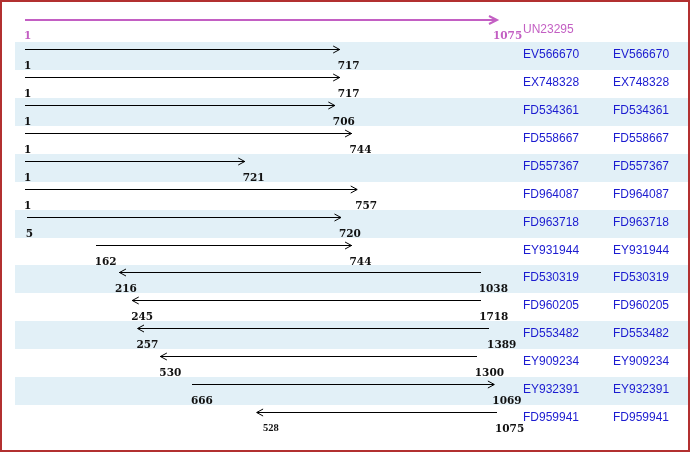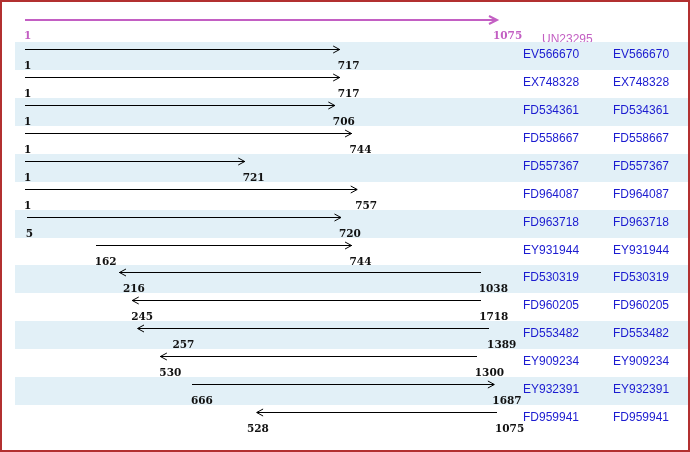--- a/index.html
+++ b/index.html
@@ -27,21 +27,21 @@
     color:#1b1bd0; white-space:nowrap; cursor:pointer;
   }
   .acc.ref { color:#c35fc3; cursor:default; }
   svg.arrow { position:absolute; overflow:visible; }
 </style>
 </head>
 <body>
 
 <div class="page">
   <div id="canvas">
-    <div class="acc ref" id="refName" style="left: 521px; top: 31px; margin-left: 19px;">UN23295</div>
+    <div class="acc ref" id="refName" style="left: 521px; top: 21px;">UN23295</div>
     <div class="num ref" id="refStart" style="left: 22px; top: 27px;">1</div>
     <div class="num ref" id="refEnd" style="left: 491px; top: 27px;">1075</div>
     <div id="rows">
         <div class="stripe" style="position: absolute; left: 13px; top: 40px; width: 673px; height: 27.93px;"></div>
         <svg class="arrow" width="500" height="12" style="left: 13px; top: 42px;">
           <line x1="10" x2="324.6666666666667" y1="5.5" y2="5.5" stroke="#000000" stroke-width="1" shape-rendering="crispEdges"></line>
           <polyline points="318.1666666666667,2 324.6666666666667,5.5 318.1666666666667,9" fill="none" stroke="#000000" stroke-width="1"></polyline>
         </svg>
         <div class="num" style="position: absolute; left: 22px; top: 57px;">1</div>
         <div class="num" style="position: absolute; left: 335.667px; top: 57px;">717</div>
@@ -104,63 +104,63 @@
         </svg>
         <div class="num" style="position: absolute; left: 92.7561px; top: 252.51px;">162</div>
         <div class="num" style="position: absolute; left: 347.533px; top: 252.51px;">744</div>
         <div class="acc" style="position: absolute; left: 521px; top: 241.51px;">EY931944</div>
         <div class="acc" style="position: absolute; left: 611px; top: 241.51px;">EY931944</div>
         <div class="stripe" style="position: absolute; left: 13px; top: 263.44px; width: 673px; height: 27.93px;"></div>
         <svg class="arrow" width="500" height="12" style="left: 13px; top: 265.44px;">
           <line x1="104.487895716946" x2="465.73929236499066" y1="5.5" y2="5.5" stroke="#000000" stroke-width="1" shape-rendering="crispEdges"></line>
           <polyline points="110.987895716946,2 104.487895716946,5.5 110.987895716946,9" fill="none" stroke="#000000" stroke-width="1"></polyline>
         </svg>
-        <div class="num" style="position: absolute; left: 121px; top: 280.44px;">216</div>
+        <div class="num" style="position: absolute; left: 113px; top: 280.44px;">216</div>
         <div class="num" style="position: absolute; left: 476.739px; top: 280.44px;">1038</div>
         <div class="acc" style="position: absolute; left: 521px; top: 269.44px;">FD530319</div>
         <div class="acc" style="position: absolute; left: 611px; top: 269.44px;">FD530319</div>
         <svg class="arrow" width="500" height="12" style="left: 13px; top: 293.37px;">
           <line x1="117.23277467411546" x2="466.1787709497207" y1="5.5" y2="5.5" stroke="#000000" stroke-width="1" shape-rendering="crispEdges"></line>
           <polyline points="123.73277467411546,2 117.23277467411546,5.5 123.73277467411546,9" fill="none" stroke="#000000" stroke-width="1"></polyline>
         </svg>
         <div class="num" style="position: absolute; left: 129.233px; top: 308.37px;">245</div>
         <div class="num" style="position: absolute; left: 477.179px; top: 308.37px;">1718</div>
         <div class="acc" style="position: absolute; left: 521px; top: 297.37px;">FD960205</div>
         <div class="acc" style="position: absolute; left: 611px; top: 297.37px;">FD960205</div>
         <div class="stripe" style="position: absolute; left: 13px; top: 319.3px; width: 673px; height: 27.93px;"></div>
         <svg class="arrow" width="500" height="12" style="left: 13px; top: 321.3px;">
           <line x1="122.50651769087523" x2="474.0893854748603" y1="5.5" y2="5.5" stroke="#000000" stroke-width="1" shape-rendering="crispEdges"></line>
           <polyline points="129.00651769087523,2 122.50651769087523,5.5 129.00651769087523,9" fill="none" stroke="#000000" stroke-width="1"></polyline>
         </svg>
-        <div class="num" style="position: absolute; left: 134.507px; top: 336.3px; margin-left: 36px;">257</div>
+        <div class="num" style="position: absolute; left: 134.507px; top: 336.3px;">257</div>
         <div class="num" style="position: absolute; left: 485.089px; top: 336.3px;">1389</div>
         <div class="acc" style="position: absolute; left: 521px; top: 325.3px;">FD553482</div>
         <div class="acc" style="position: absolute; left: 611px; top: 325.3px;">FD553482</div>
         <svg class="arrow" width="500" height="12" style="left: 13px; top: 349.23px;">
           <line x1="145.35940409683425" x2="461.78398510242084" y1="5.5" y2="5.5" stroke="#000000" stroke-width="1" shape-rendering="crispEdges"></line>
           <polyline points="151.85940409683425,2 145.35940409683425,5.5 151.85940409683425,9" fill="none" stroke="#000000" stroke-width="1"></polyline>
         </svg>
         <div class="num" style="position: absolute; left: 157.359px; top: 364.23px;">530</div>
         <div class="num" style="position: absolute; left: 472.784px; top: 364.23px;">1300</div>
         <div class="acc" style="position: absolute; left: 521px; top: 353.23px;">EY909234</div>
         <div class="acc" style="position: absolute; left: 611px; top: 353.23px;">EY909234</div>
         <div class="stripe" style="position: absolute; left: 13px; top: 375.16px; width: 673px; height: 27.93px;"></div>
         <svg class="arrow" width="500" height="12" style="left: 13px; top: 377.16px;">
           <line x1="177.0018621973929" x2="479.3631284916201" y1="5.5" y2="5.5" stroke="#000000" stroke-width="1" shape-rendering="crispEdges"></line>
           <polyline points="472.8631284916201,2 479.3631284916201,5.5 472.8631284916201,9" fill="none" stroke="#000000" stroke-width="1"></polyline>
         </svg>
         <div class="num" style="position: absolute; left: 189.002px; top: 392.16px;">666</div>
-        <div class="num" style="position: absolute; left: 490.363px; top: 392.16px;">1687</div>
+        <div class="num" style="position: absolute; left: 490.363px; top: 392.16px;">1069</div>
         <div class="acc" style="position: absolute; left: 521px; top: 381.16px;">EY932391</div>
         <div class="acc" style="position: absolute; left: 611px; top: 381.16px;">EY932391</div>
         <svg class="arrow" width="500" height="12" style="left: 13px; top: 405.09px;">
           <line x1="241.60521415270023" x2="482" y1="5.5" y2="5.5" stroke="#000000" stroke-width="1" shape-rendering="crispEdges"></line>
           <polyline points="248.10521415270023,2 241.60521415270023,5.5 248.10521415270023,9" fill="none" stroke="#000000" stroke-width="1"></polyline>
         </svg>
-        <div class="num" style="position: absolute; left: 245px; top: 420.09px;">528</div>
+        <div class="num" style="position: absolute; left: 261px; top: 420.09px; font-family: Liberation Serif, serif;">528</div>
         <div class="num" style="position: absolute; left: 493px; top: 420.09px;">1075</div>
         <div class="acc" style="position: absolute; left: 521px; top: 409.09px;">FD959941</div>
         <div class="acc" style="position: absolute; left: 611px; top: 409.09px;">FD959941</div>
       </div>
   <svg class="arrow" width="500" height="12" style="left: 13px; top: 12px;">
         <line x1="10" x2="482" y1="6" y2="6" stroke="#c35fc3" stroke-width="2" shape-rendering="crispEdges"></line>
         <polyline points="474,2 482,6 474,10" fill="none" stroke="#c35fc3" stroke-width="2"></polyline>
       </svg>
     </div>
 </div>

